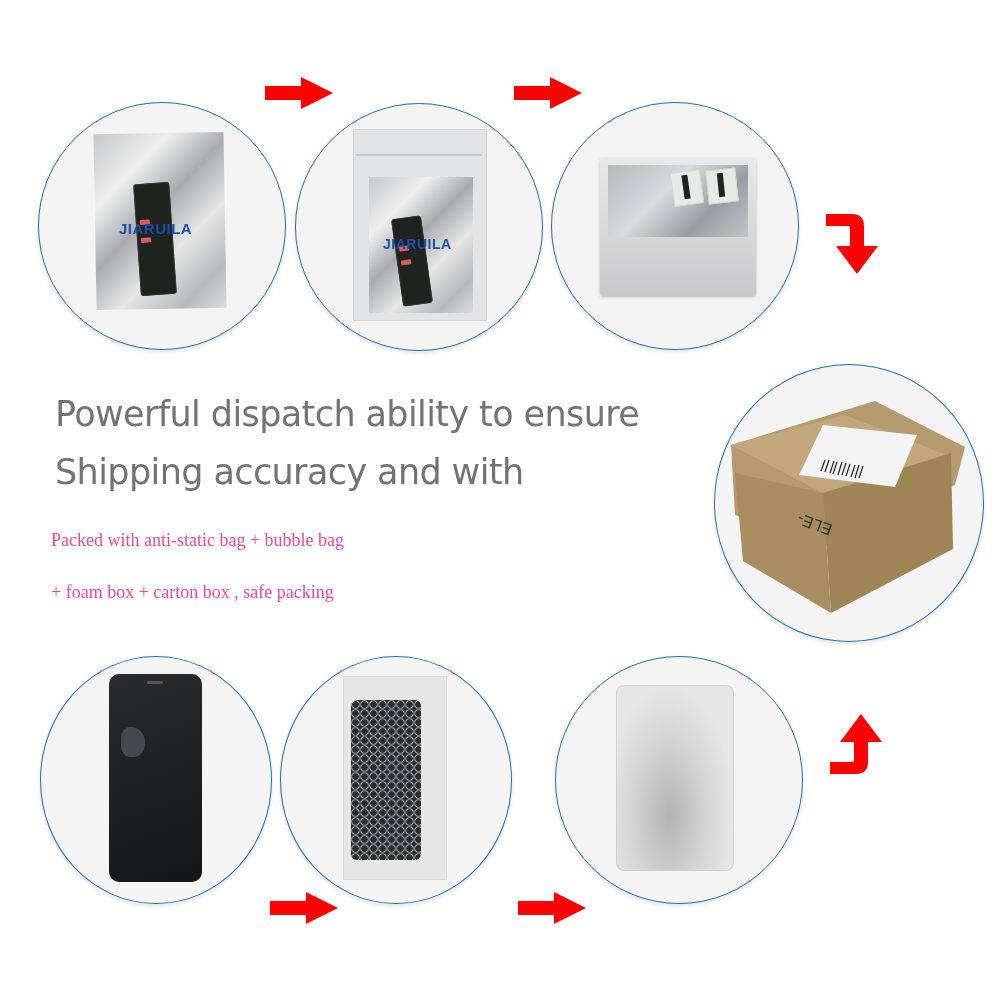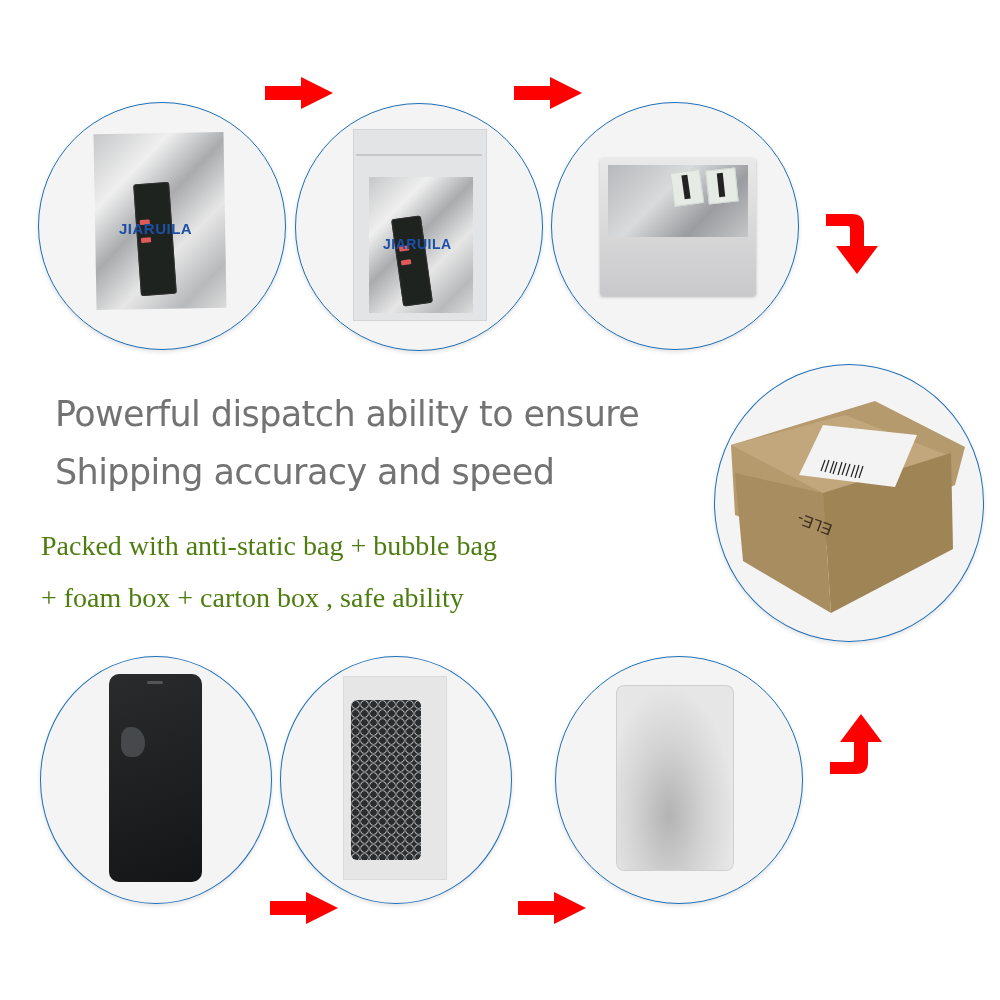--- a/index.html
+++ b/index.html
@@ -9,22 +9,22 @@
     background: #f4f4f5; border: 1.5px solid #1f6fb8;
     box-shadow: 0 2px 4px rgba(0,0,0,0.12);
     overflow: hidden;
   }
   .arrow { position: absolute; }
   .headline {
     position: absolute; left: 55px; color: #737373;
     font-family: "DejaVu Sans", sans-serif; font-size: 35px; letter-spacing: -0.6px; white-space: nowrap;
   }
   .subline {
-    position: absolute; left: 41px; color: #4d7c0f;
-    font-family: "Liberation Serif", serif; font-size: 28px; white-space: nowrap;
+    position: absolute; left: 51px; color: #ec4899;
+    font-family: "Liberation Serif", serif; font-size: 18px; white-space: nowrap;
   }
   .brand {
     position: absolute; color: #1c4fa8; font-family: "Liberation Sans", sans-serif; font-weight: bold;
     font-size: 15px; letter-spacing: 0.5px; white-space: nowrap;
   }
   .bag {
     position: absolute;
     background: linear-gradient(135deg, #c6c7c9 0%, #efefef 25%, #a9abad 45%, #e6e6e6 65%, #b8b9bb 85%, #dcdcdc 100%);
   }
   .pcb {
@@ -68,23 +68,23 @@
   <div style="position:absolute;left:155px;top:66px;width:28px;height:32px;background:#e6ebe6;transform:rotate(-6deg);border:1px solid #cfd5cf"></div>
   <div style="position:absolute;left:131px;top:72px;width:6px;height:24px;background:#222;transform:rotate(-8deg)"></div>
   <div style="position:absolute;left:166px;top:70px;width:6px;height:24px;background:#222;transform:rotate(-6deg)"></div>
 </div>
 
 <svg class="arrow" style="left:826px;top:214px" width="54" height="62" viewBox="0 0 54 62">
   <path d="M0,0 L26,0 Q38,0 38,12 L38,32 L52,32 L31,60 L10,32 L24,32 L24,14 Q24,12 22,12 L0,12 Z" fill="#ff0000"></path>
 </svg>
 
 <div class="headline" style="top:394px">Powerful dispatch ability to ensure</div>
-<div class="headline" style="top:452px">Shipping accuracy and speed</div>
+<div class="headline" style="top:452px">Shipping accuracy and with</div>
 <div class="subline" style="top:530px">Packed with anti-static bag + bubble bag</div>
-<div class="subline" style="top:582px">+ foam box + carton box , safe ability</div>
+<div class="subline" style="top:582px">+ foam box + carton box , safe packing</div>
 
 <div class="circle" style="left:714px;top:364px;width:268px;height:276px">
   <svg style="position:absolute;left:0;top:0" width="268" height="276" viewBox="0 0 268 276">
     <polygon points="16,80 160,36 250,82 240,120 108,182 20,150" fill="#b59a6e"></polygon>
     <polygon points="16,80 130,50 232,90 108,128" fill="#c1a77b"></polygon>
     <polygon points="20,108 108,128 116,248 28,196" fill="#a88d60"></polygon>
     <polygon points="108,128 236,88 238,184 116,248" fill="#9f8456"></polygon>
     <polygon points="108,60 202,70 180,122 84,110" fill="#f3f3f3"></polygon>
     <g stroke="#222" stroke-width="1.2">
       <line x1="110" y1="95" x2="106" y2="106"></line>

